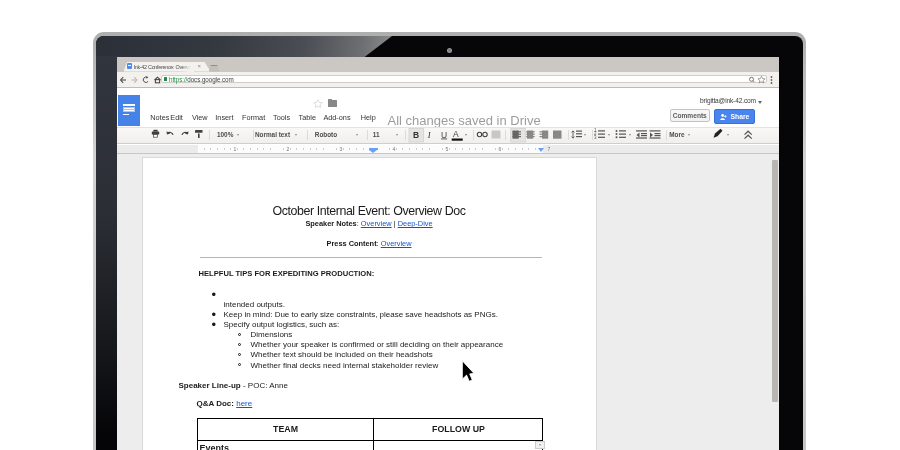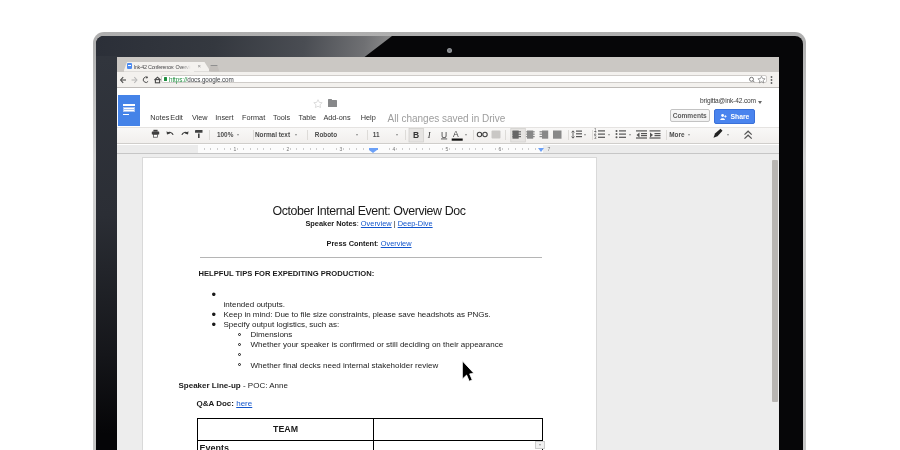--- a/index.html
+++ b/index.html
@@ -52,21 +52,21 @@
   #di2 i{position:absolute;left:1px;top:1.2px;width:9.5px;height:1px;background:#fff;}
   #di2 b{position:absolute;left:1px;top:3px;width:9.5px;height:1px;background:#fff;}
   #di3{left:5px;top:19px;width:6px;height:1.8px;background:#fff;}
 
   #doctitle{left:31.5px;top:38.5px;font-size:10.9px;color:#252525;letter-spacing:-0.34px;white-space:nowrap;}
   
   #hfolder{left:210.5px;top:43.3px;width:9.5px;height:6.5px;background:#87888a;border-radius:0.5px;}
   #hfolder:before{content:"";position:absolute;left:0;top:-1.5px;width:4px;height:2px;background:#87888a;border-radius:0.5px 0.5px 0 0;}
 
   .menu{top:55.8px;font-size:7.3px;color:#333333;}
-  #allch{left:270.5px;top:55.8px;font-size:10px;color:#9d9d9d;}
+  #allch{left:270.5px;top:55.8px;font-size:13px;color:#9d9d9d;}
 
   #email{left:583px;top:39.5px;font-size:6.6px;letter-spacing:-0.15px;color:#3a3a3a;}
   #emailarr{left:641px;top:43.5px;width:0;height:0;border-left:2.6px solid transparent;border-right:2.6px solid transparent;border-top:3px solid #666;}
   #commentsbtn{left:552.5px;top:52px;width:40.5px;height:13px;background:linear-gradient(#f8f8f8,#f1f1f1);
      border:1px solid #c3c3c3;border-radius:2px;box-sizing:border-box;
      font-size:6.6px;font-weight:bold;color:#5c5c5c;text-align:center;line-height:11.5px;}
   #sharebtn{left:597px;top:51.5px;width:40.5px;height:15px;background:#4a84ee;border:1px solid #3a70d8;
      border-radius:2px;box-sizing:border-box;font-size:6.8px;font-weight:bold;color:#fff;}
   #sharebtn span{position:absolute;left:15.5px;top:3.2px;}
   #shicon{left:5px;top:4px;width:7px;height:6px;}
@@ -327,38 +327,40 @@
   <div class="abs" id="page">
     <div class="pc sub" style="top:61.8px"><b>Speaker Notes</b>: <a>Overview</a> | <a>Deep-Dive</a></div>
     <div class="pc" id="ptitle">October Internal Event: Overview Doc</div>
     <div class="pc sub" style="top:81.5px"><b>Press Content</b>: <a>Overview</a></div>
     <div class="pc" id="phr"></div>
     <div class="pc body" style="left:56px;top:111.5px;font-weight:bold;font-size:7.6px">HELPFUL TIPS FOR EXPEDITING PRODUCTION:</div>
 
     <div class="pc bull" style="top:132.5px">•</div>
     <div class="pc body" style="left:81px;top:142.7px">intended outputs.</div>
     <div class="pc bull" style="top:152.9px">•</div>
-    <div class="pc body" style="left:81px;top:152.9px">Keep in mind: Due to file size constraints, please save headshots as PNGs.</div>
+    <div class="pc body" style="left:81px;top:152.9px">Keep in mind: Due to early size constraints, please save headshots as PNGs.</div>
     <div class="pc bull" style="top:162.8px">•</div>
     <div class="pc body" style="left:81px;top:162.8px">Specify output logistics, such as:</div>
     <div class="pc circ" style="top:175.1px"></div>
     <div class="pc body" style="left:108px;top:172.7px">Dimensions</div>
     <div class="pc circ" style="top:185.2px"></div>
     <div class="pc body" style="left:108px;top:182.8px">Whether your speaker is confirmed or still deciding on their appearance</div>
     <div class="pc circ" style="top:195.3px"></div>
+    <div class="pc body" style="left:108px;top:192.9px">Whether text should be included on their headshots</div>
     <div class="pc circ" style="top:205.4px"></div>
     <div class="pc body" style="left:108px;top:203px">Whether final decks need internal stakeholder review</div>
 
     <div class="pc body" style="left:36px;top:223px"><b>Speaker Line-up</b> - POC: Anne</div>
     <div class="pc body" style="left:54px;top:241.5px"><b>Q&amp;A Doc:</b> <a style="color:#1155cc;text-decoration:underline">here</a></div>
 
     <div class="pc" id="ptable">
       <div id="ptd"></div>
         <div id="ptr"></div>
       <div id="pth1">TEAM</div>
+        <div id="pth2">FOLLOW UP</div>
       <div id="ptev">Events</div>
       <div id="pdrop">▾</div>
     </div>
 
     <svg class="pc" style="left:318px;top:202px" width="14" height="23" viewBox="0 0 14 23">
       <path d="M1.3 0.8 L1.3 19.2 L5.6 15.1 L8.2 21.3 L11.3 20 L8.7 13.9 L13 13.4 Z" fill="#000" stroke="#fff" stroke-width="0.9"></path>
     </svg>
   </div>
 
   <div class="abs" style="left:0;top:87.5px;width:664px;height:9px">

